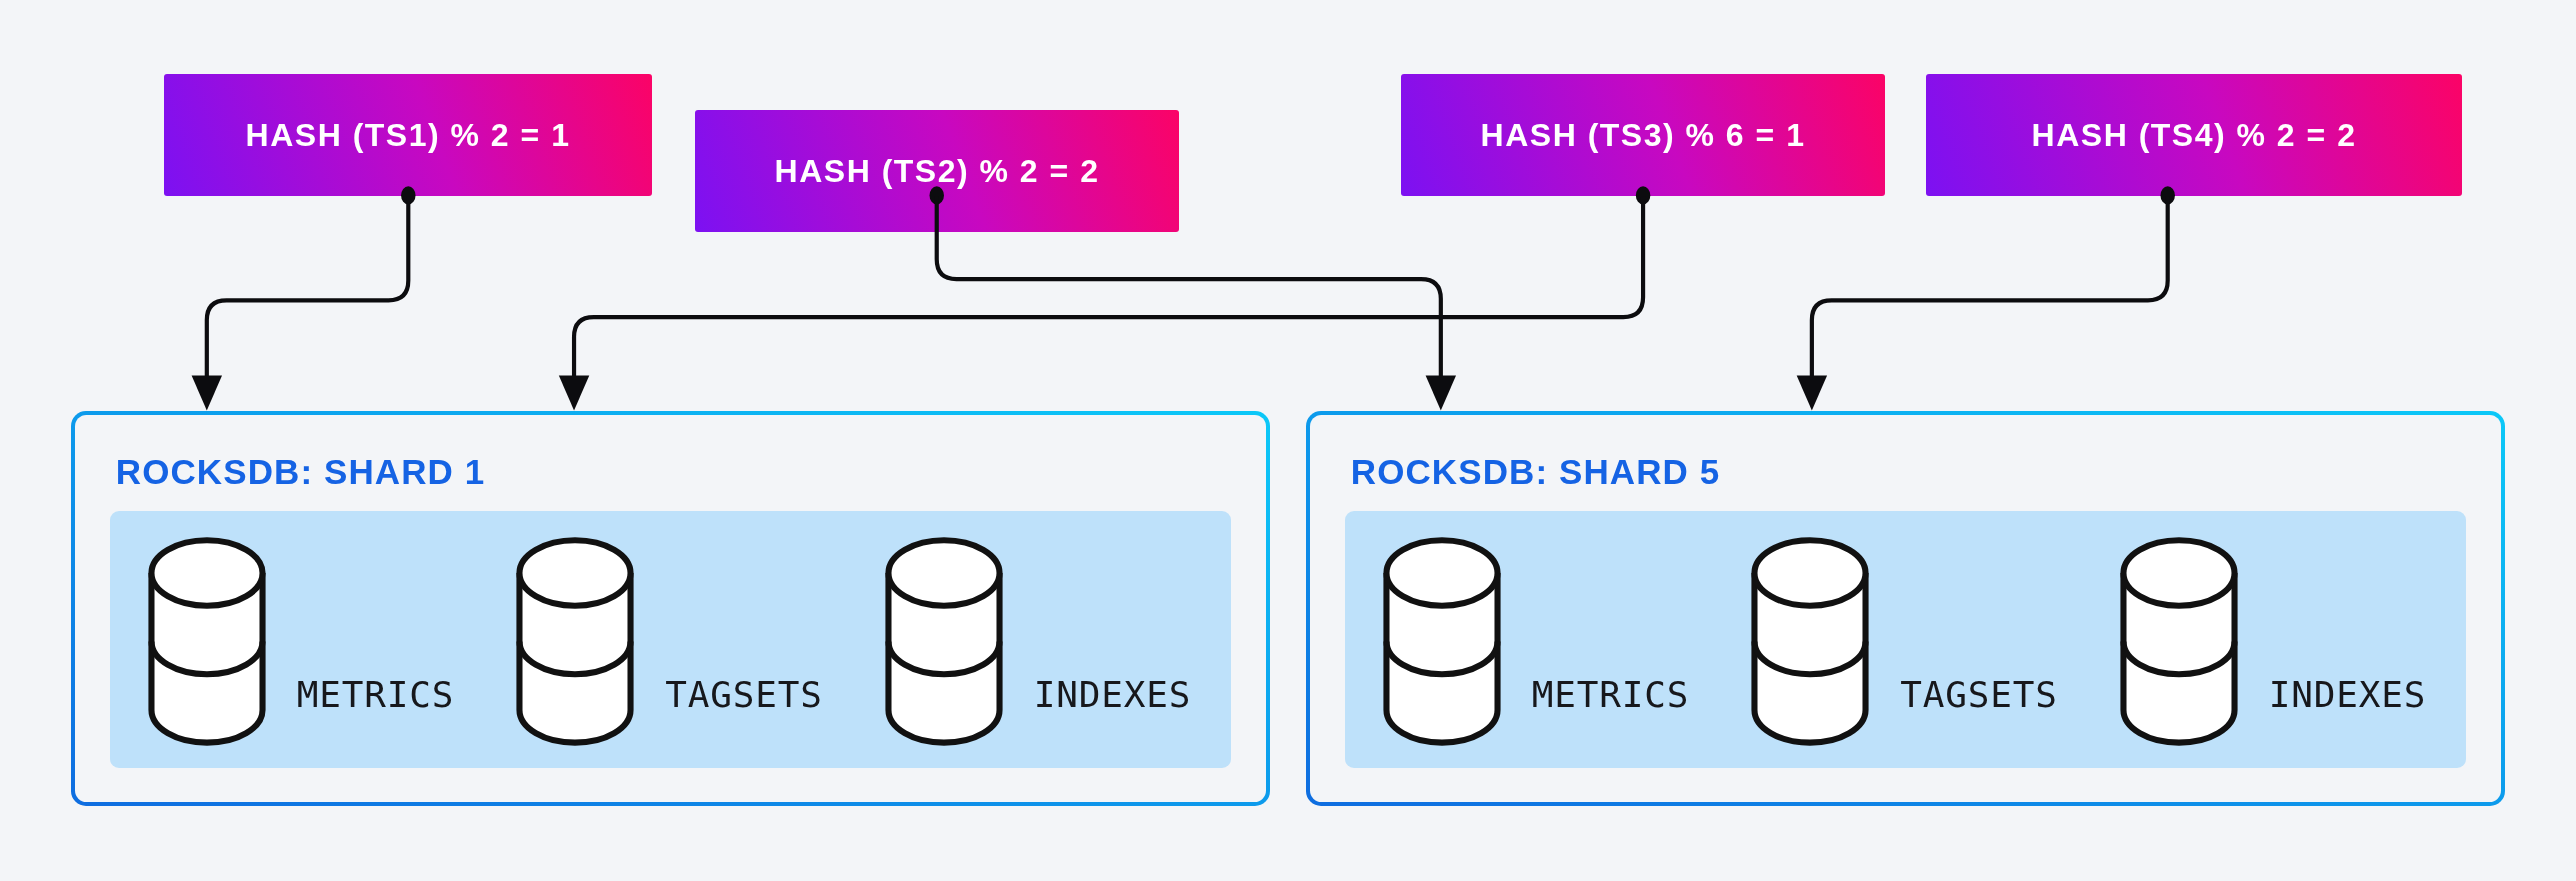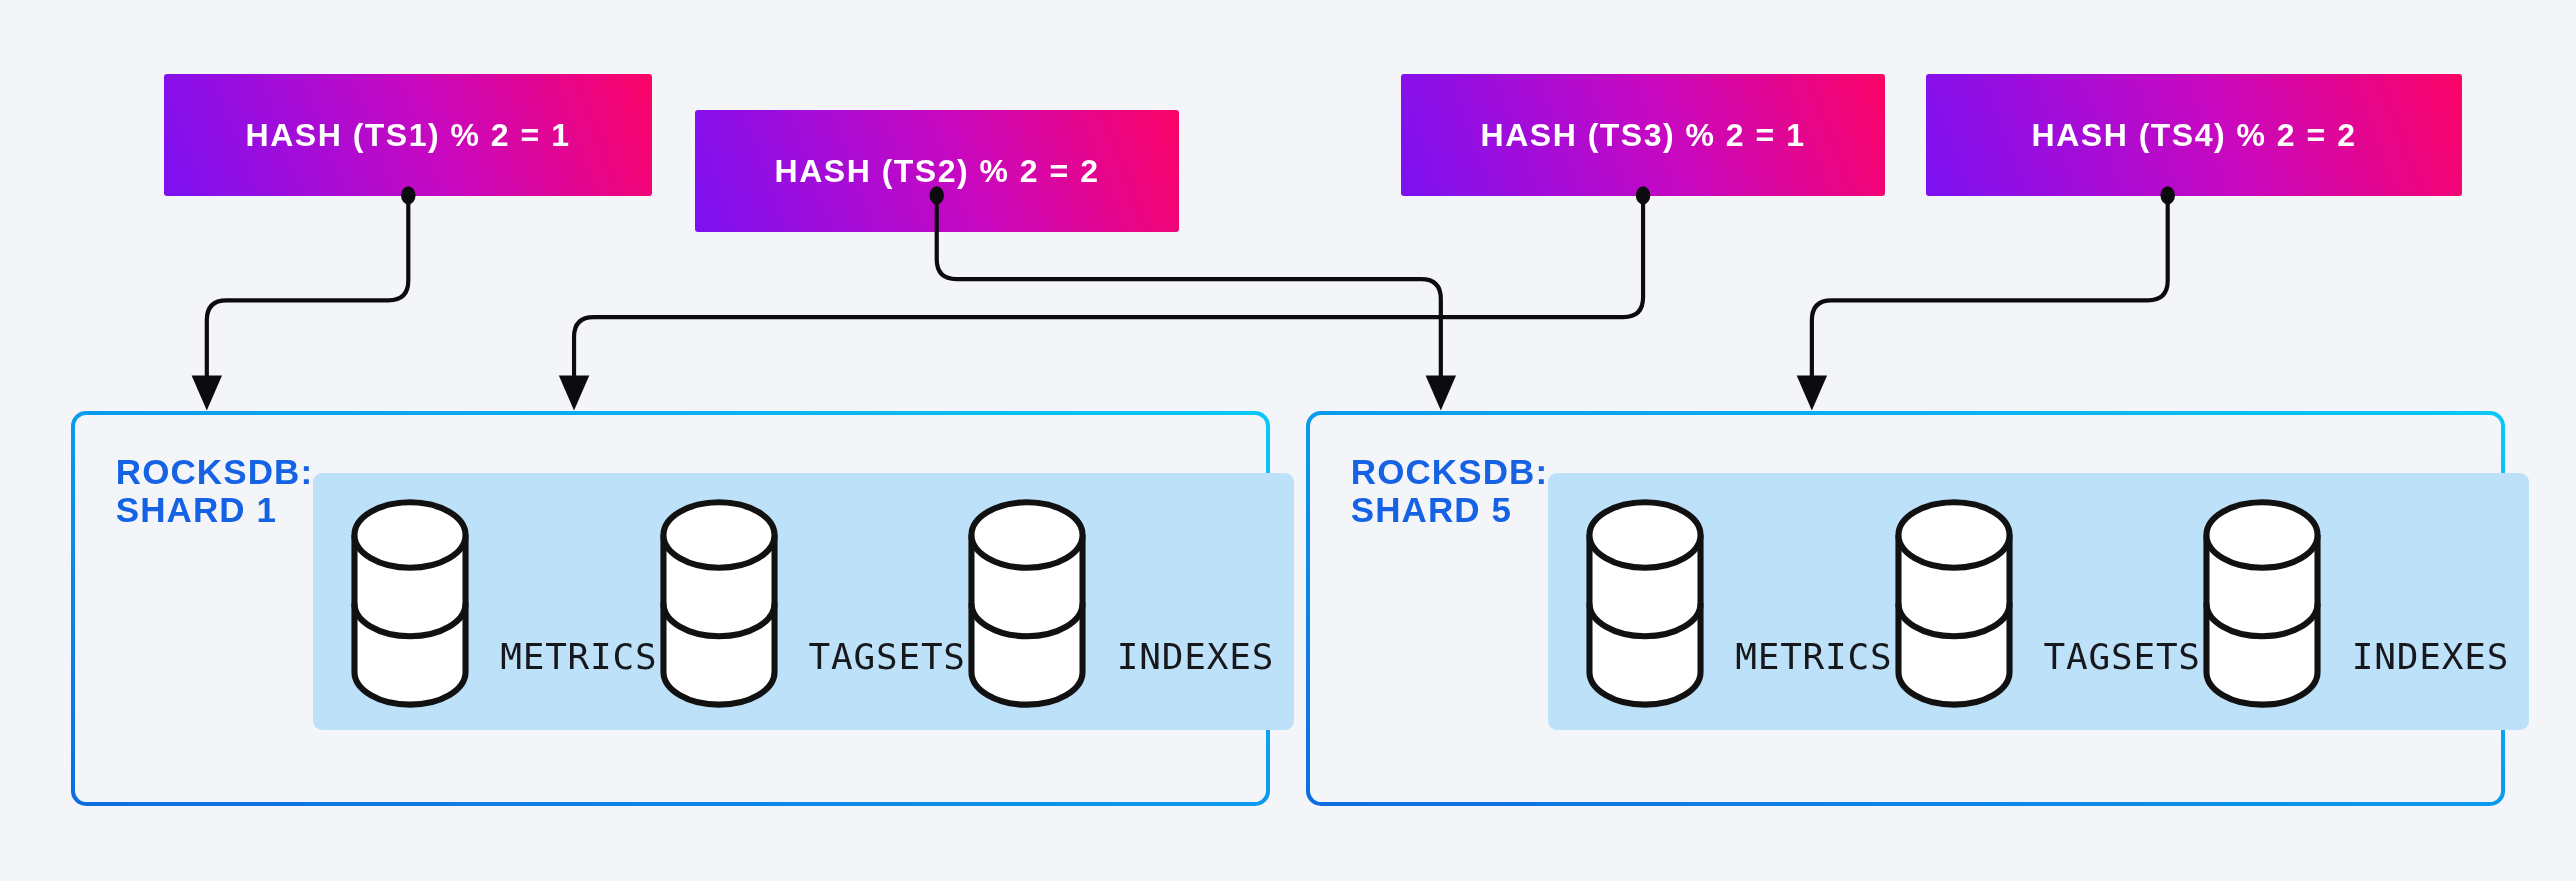--- a/index.html
+++ b/index.html
@@ -47,41 +47,41 @@
   #shard-1 { left: 71px; }
   #shard-2 { left: 1306px; }
 
   .shard-inner {
     position: absolute;
     inset: 3.8px;
     border-radius: 11.4px;
     background: #f3f5f8;
     padding: 38px 35px 0 35px;
     display: flex;
-    flex-direction: row;
+    flex-direction: column;
   }
 
   .shard-title {
     margin: 0;
     padding-left: 6px;
     font-size: 35px;
     font-weight: 700;
     letter-spacing: 1.1px;
     color: #1563e4;
     line-height: 1.1;
   }
 
   .store-panel {
     margin-top: 20px;
     height: 257px;
     border-radius: 9px;
     background: #bee1fa;
     display: flex;
     justify-content: space-between;
-    padding: 24px 20px 0 36px;
+    padding: 24px 40px 0 36px;
   }
 
   .store {
     display: flex;
     align-items: flex-end;
     height: 213px;
   }
   .db-icon { width: 122px; height: 213px; display: block; flex: 0 0 auto; }
   .store-label {
     font-family: "DejaVu Sans Mono", "Liberation Mono", monospace;
@@ -113,21 +113,21 @@
 
 <div class="canvas">
 
   <div class="hash-node" id="hash-ts1">
     <span>HASH (TS1) % 2 = 1</span>
   </div>
   <div class="hash-node" id="hash-ts2">
     <span>HASH (TS2) % 2 = 2</span>
   </div>
   <div class="hash-node" id="hash-ts3">
-    <span>HASH (TS3) % 2 = 1</span>
+    <span>HASH (TS3) % 6 = 1</span>
   </div>
   <div class="hash-node" id="hash-ts4">
     <span>HASH (TS4) % 2 = 2</span>
   </div>
 
   <div class="shard" id="shard-1">
     <div class="shard-inner">
       <h2 class="shard-title">ROCKSDB: SHARD 1</h2>
       <div class="store-panel">
 

